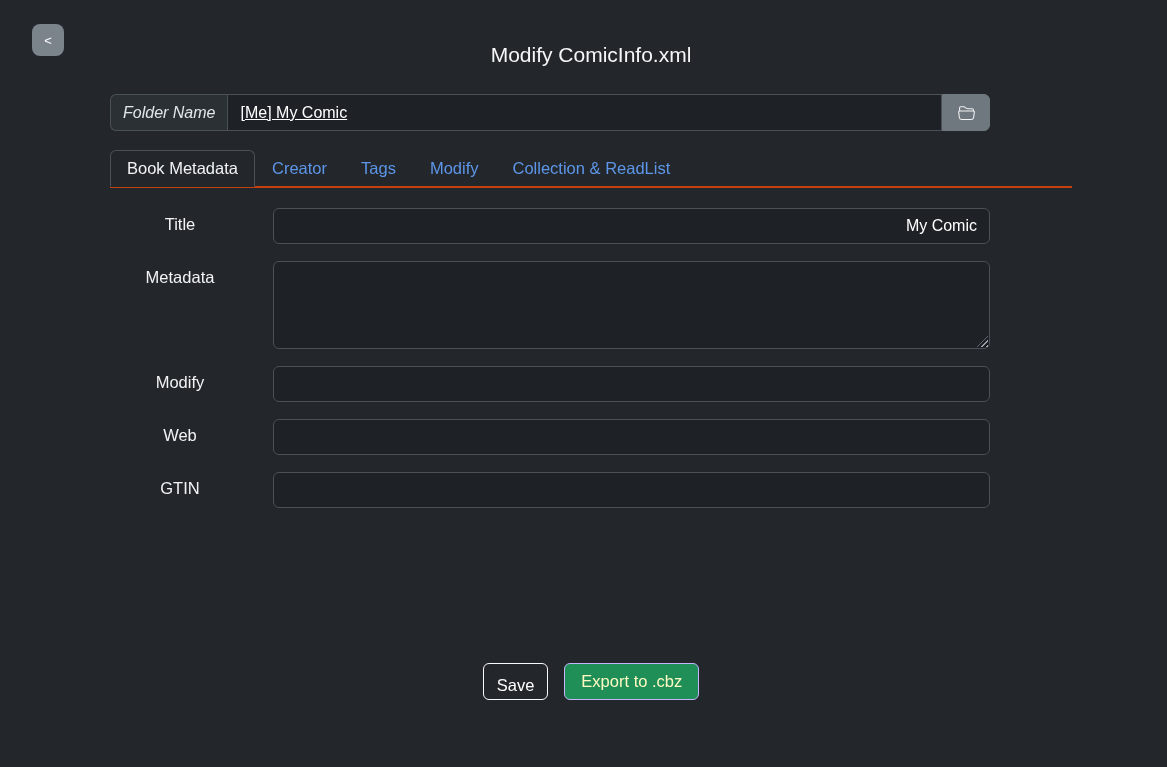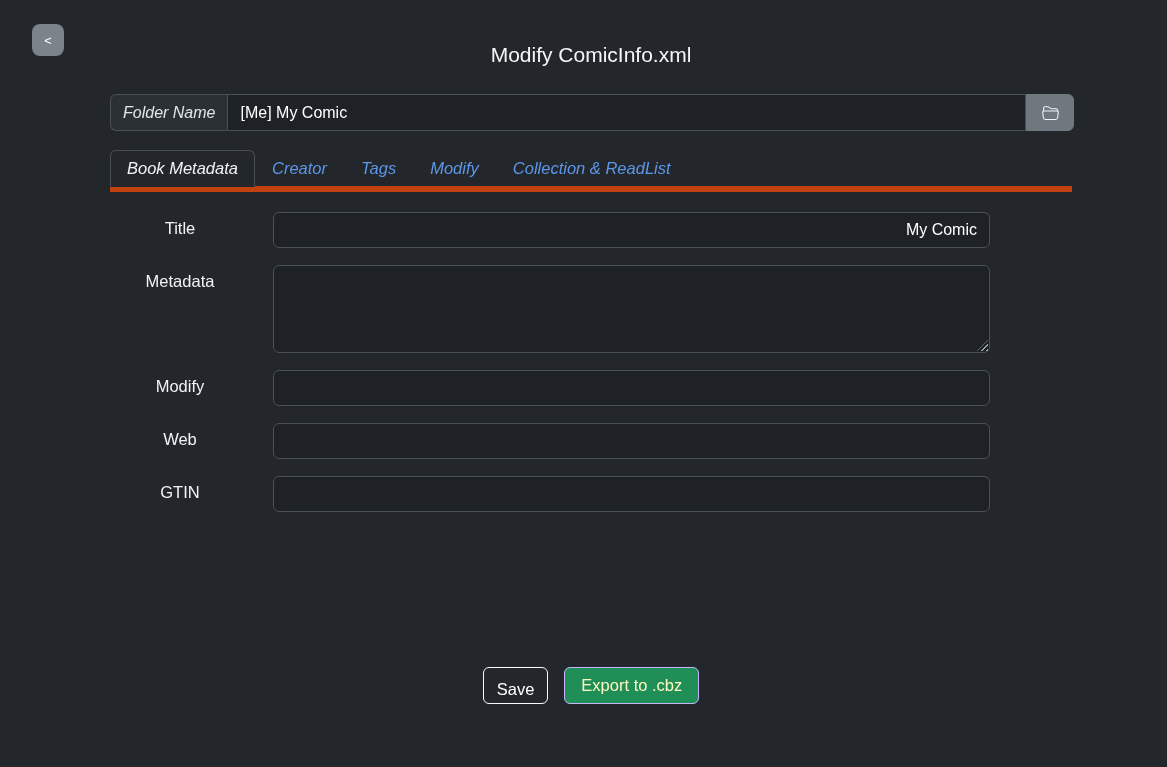--- a/index.html
+++ b/index.html
@@ -27,21 +27,21 @@
   .container { width:962px; margin-left:110px; padding-top:42px; }
 
   h1.page-title {
     margin:0 0 26px 0;
     font-size:21px; font-weight:400; line-height:26px;
     text-align:center; color:#f5f6f7;
   }
 
   
   .input-group {
-    display:flex; width:964px; height:37px;
+    display:flex; width:880px; height:37px;
   }
   .ig-label {
     display:flex; align-items:center;
     padding:0 12px;
     background:#2b3035;
     border:1px solid #495057;
     border-right:none;
     border-radius:6px 0 0 6px;
     font-style:italic; color:#e2e6ea;
     white-space:nowrap;
@@ -49,36 +49,36 @@
   .ig-input {
     flex:1;
     background:#1e2226;
     border:1px solid #495057;
     color:#ffffff;
     padding:0 12px;
     font-size:16px;
     font-family:"Liberation Sans", sans-serif;
     outline:none;
     min-width:0;
+    text-decoration:underline;
   }
   .ig-btn {
     width:48px;
     background:#6f777f;
     border:1px solid #6f777f;
     border-radius:0 6px 6px 0;
     display:flex; align-items:center; justify-content:center;
     cursor:pointer; color:#fff;
   }
 
   
   .nav-tabs {
     display:flex; 
     margin-top:19px;
-    border-bottom:6px solid #c2410c;
-    font-style:italic;
+    border-bottom:2px solid #c2410c;
   }
   .tab {
     padding:8px 16px;
     font-size:16.5px;
     color:#5d96e8;
     cursor:pointer;
     border:1px solid transparent;
     margin-bottom:-1px;
     white-space:nowrap;
   }

